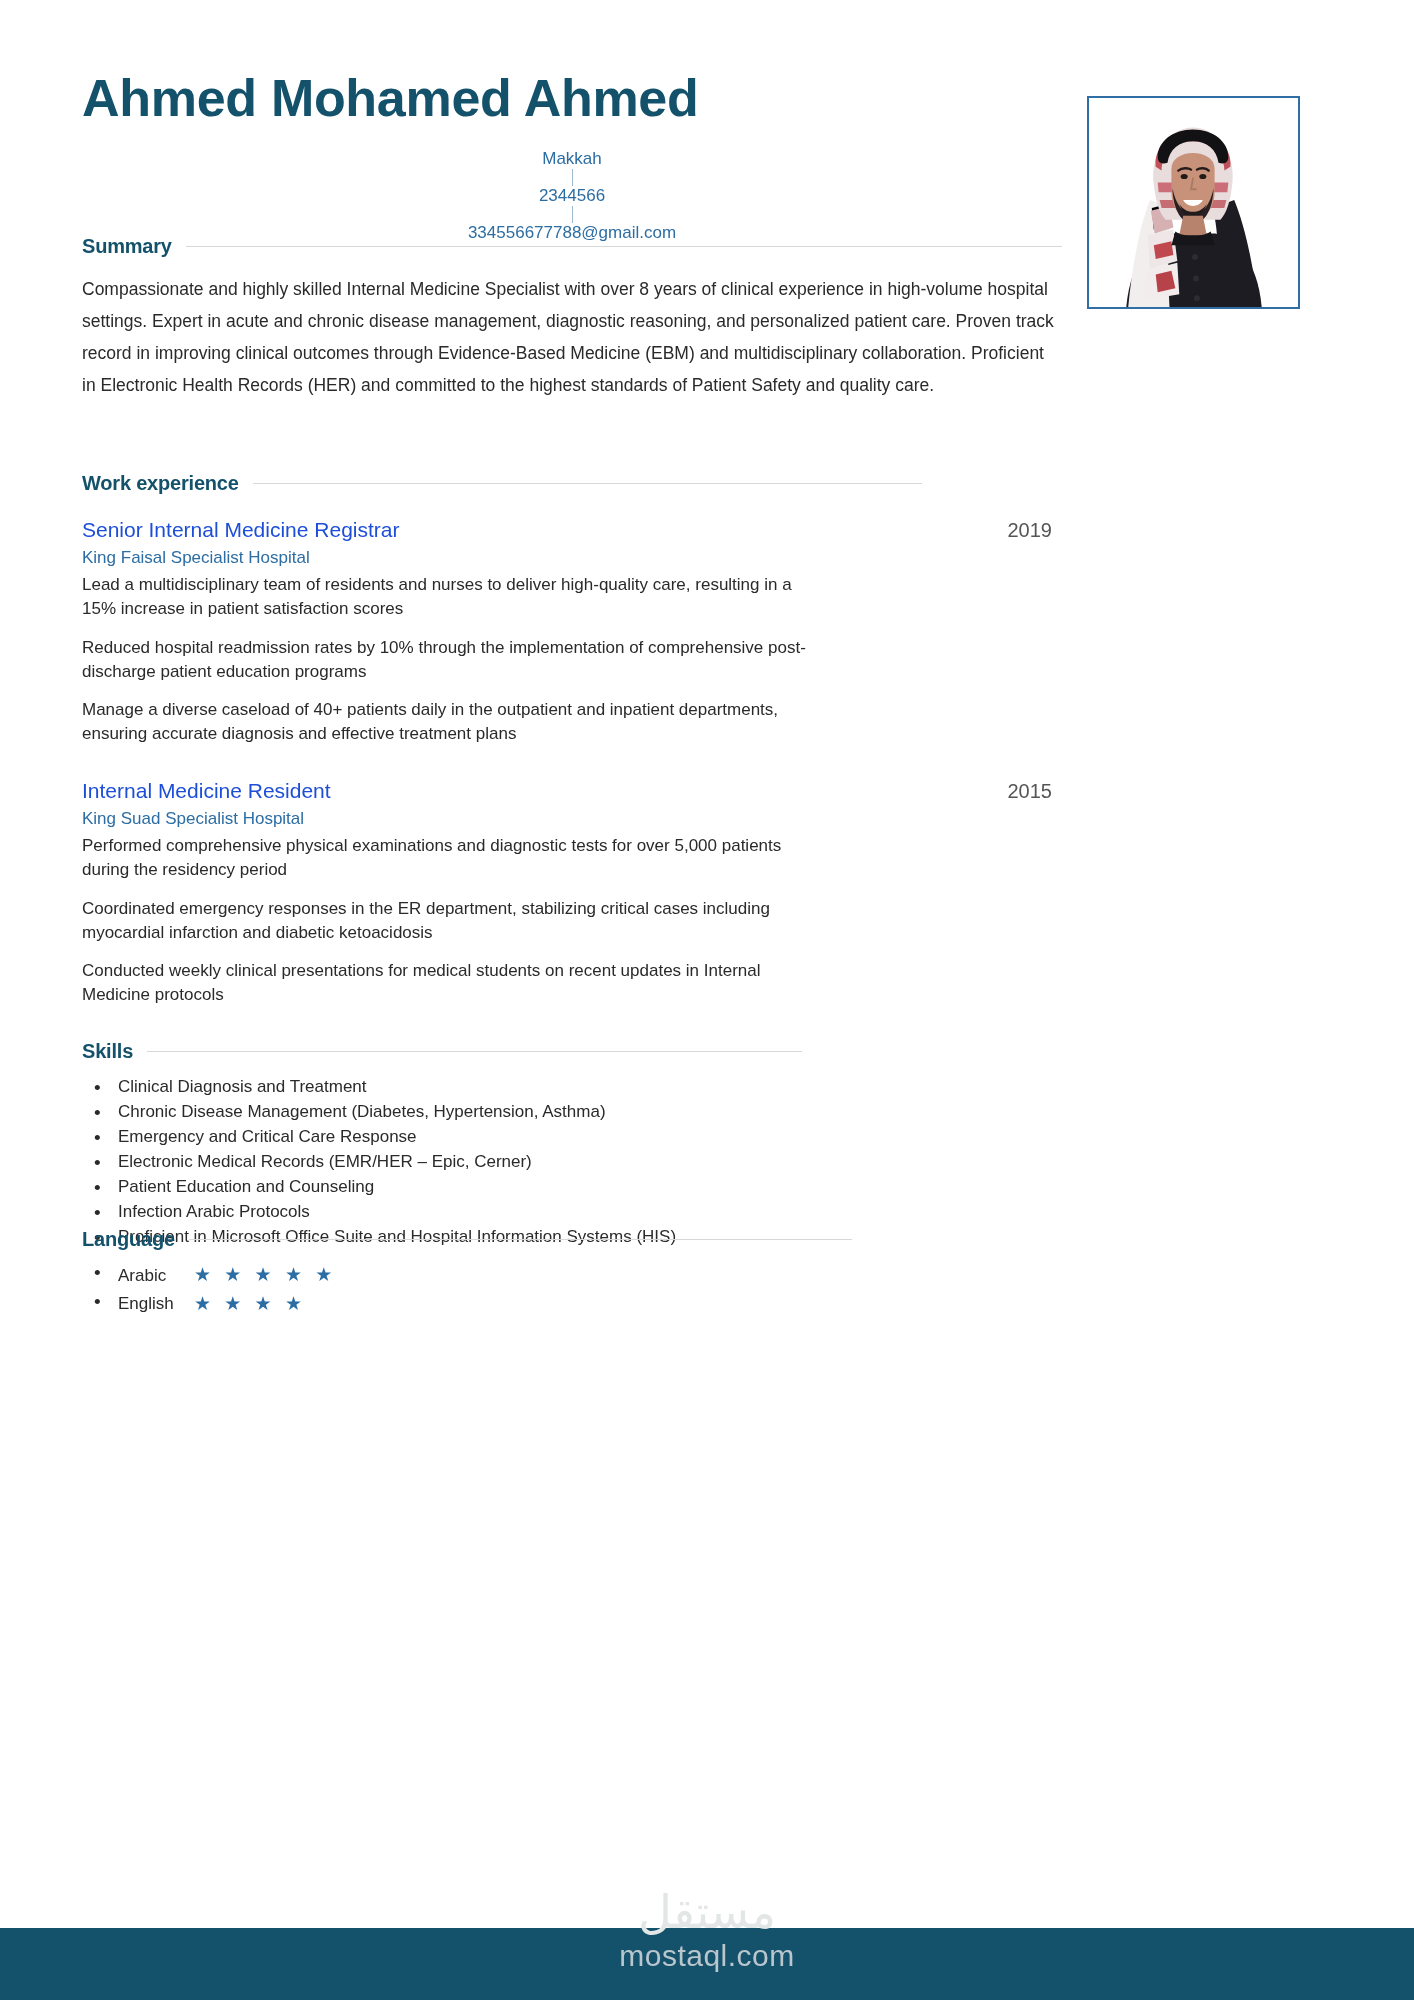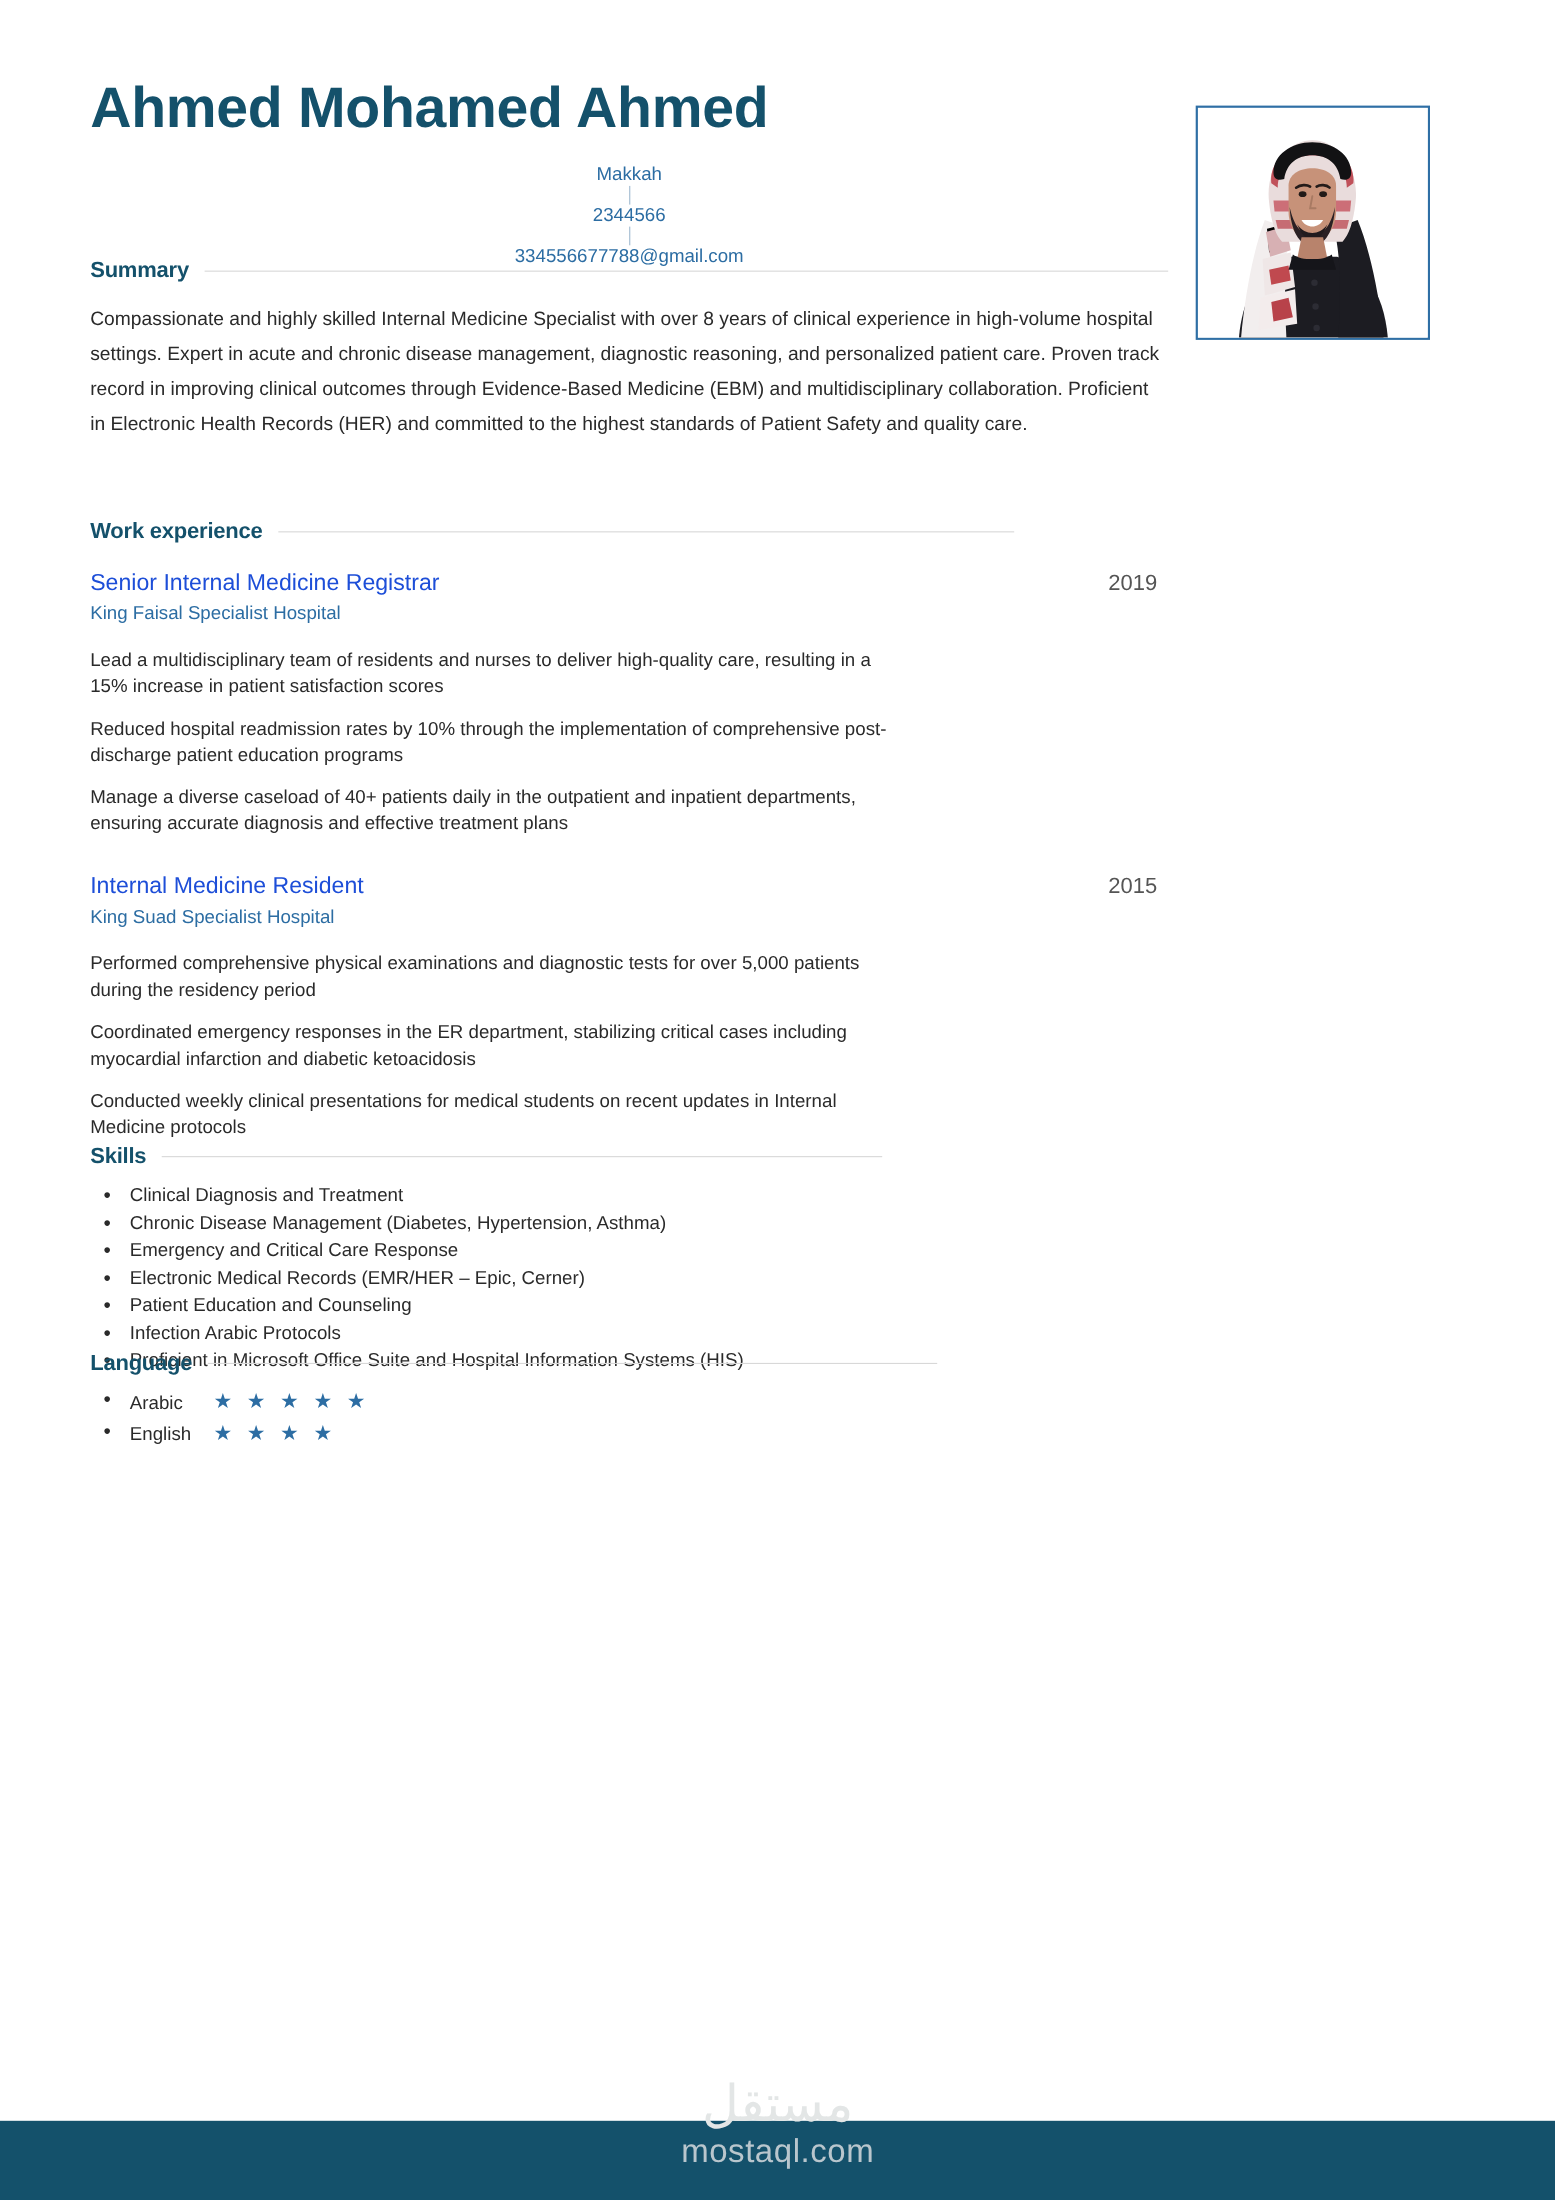--- a/index.html
+++ b/index.html
@@ -130,21 +130,21 @@
     color: #555555;
     padding-right: 30px;
     white-space: nowrap;
     margin-top: 4px;
   }
   .job-org {
     margin-top: 5px;
     font-size: 17px;
     color: #2c6da3;
   }
-  .job-points { margin-top: 20px; width: 760px; }
+  .job-points { margin-top: 5px; width: 760px; }
   .job-point {
     font-size: 17px;
     color: #2a2a2a;
     line-height: 1.42;
     margin-bottom: 14px;
     width: 735px;
   }
   .job-point:last-child { margin-bottom: 0; }
 
   

